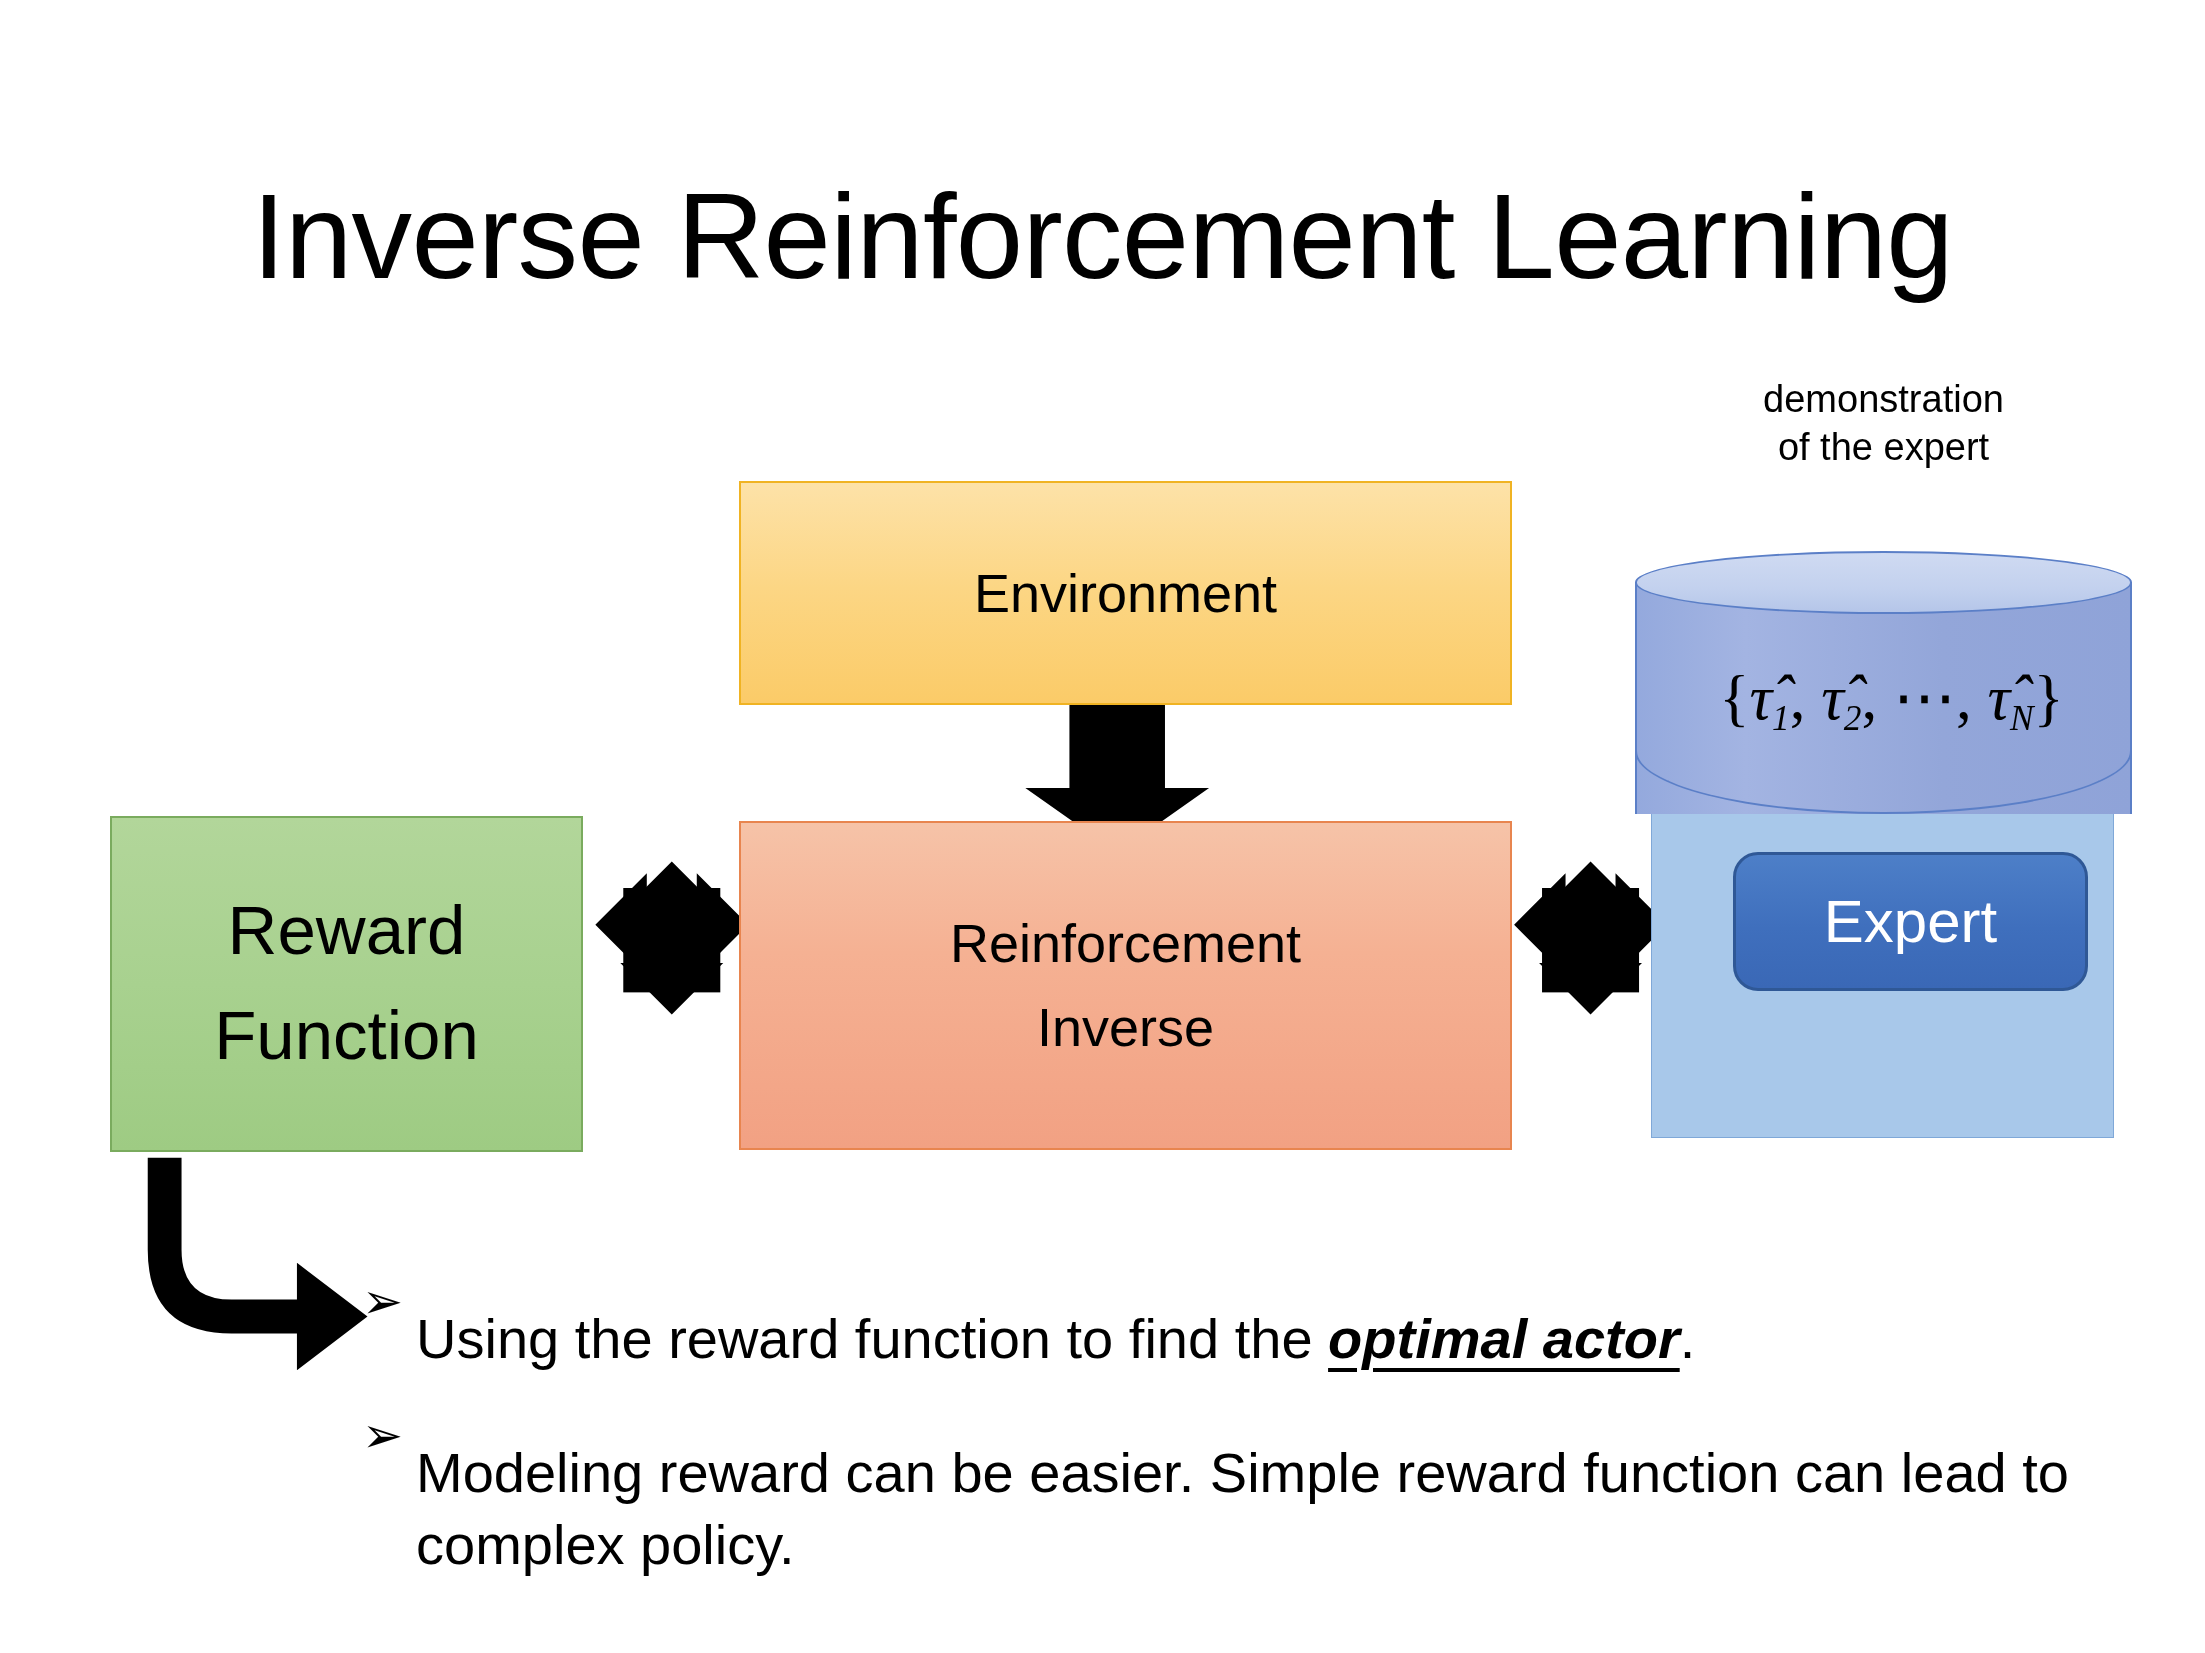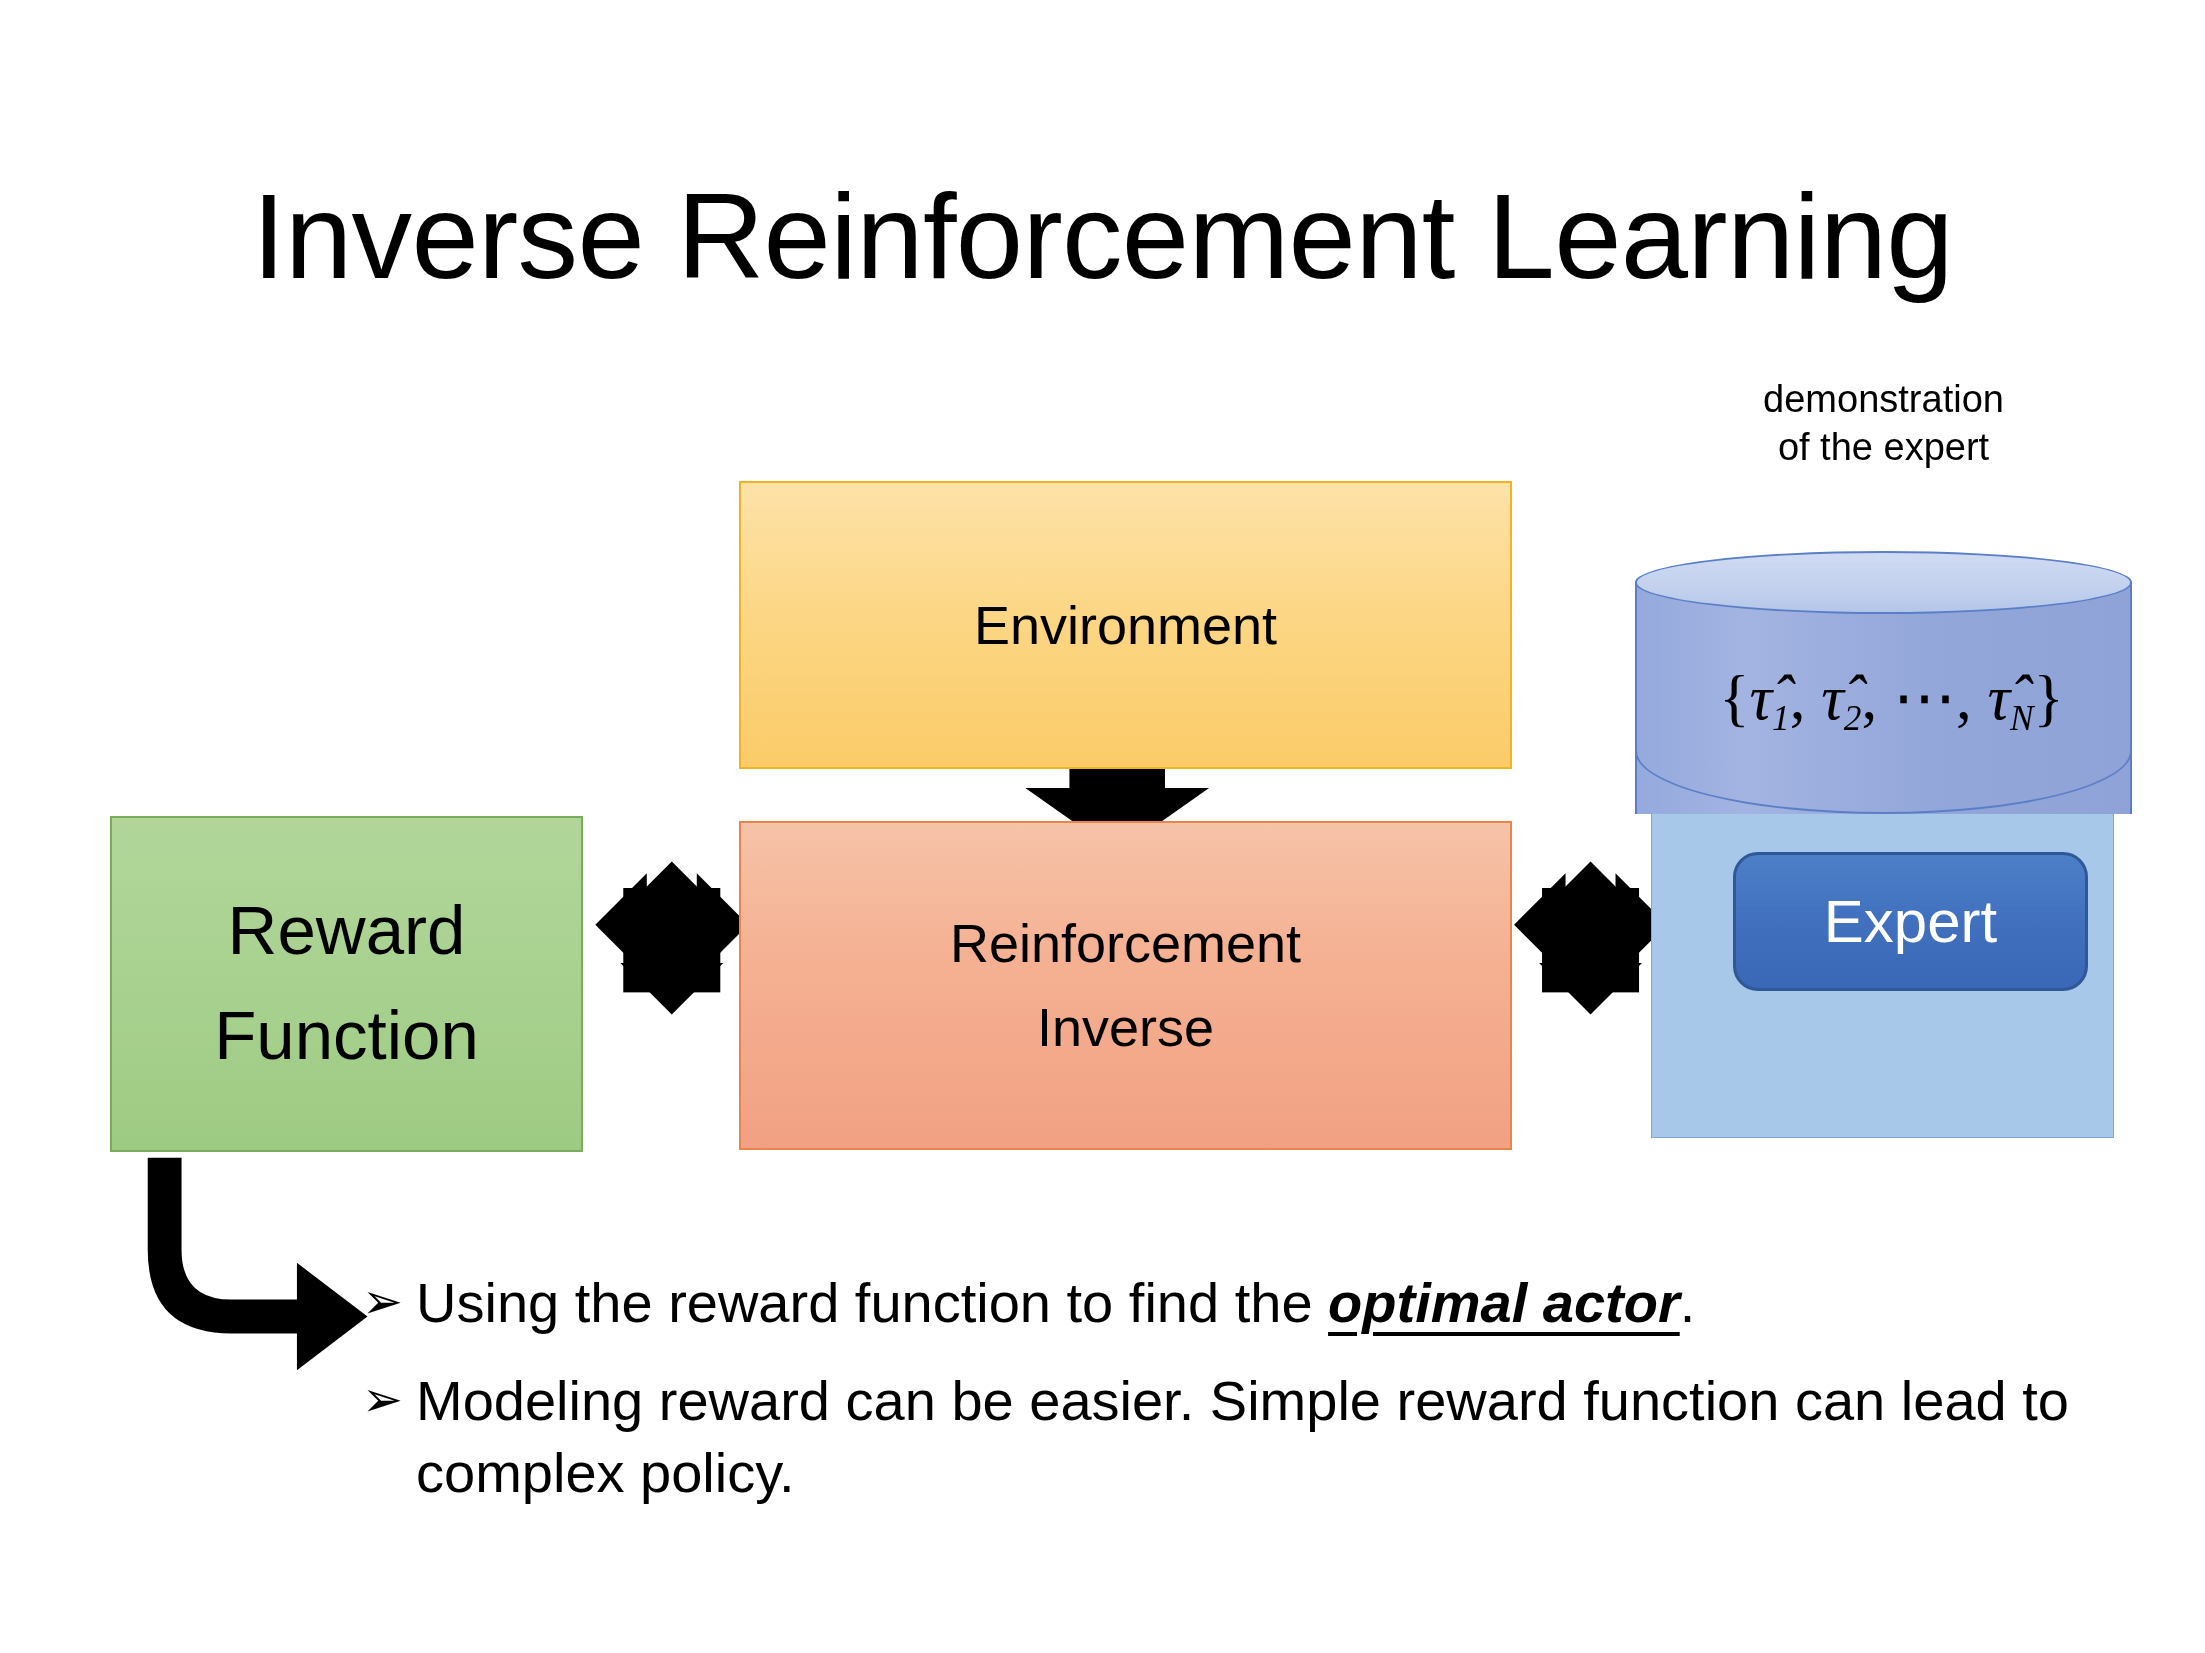--- a/index.html
+++ b/index.html
@@ -44,21 +44,21 @@
     font-size: 53px;
     line-height: 1.30;
     font-weight: 400;
   }
 
   
   #env-box {
     left: 739px;
     top: 481px;
     width: 773px;
-    height: 288px;
+    height: 224px;
     background: linear-gradient(180deg, #fde2a8 0%, #fcd684 48%, #fbcb68 100%);
     border: 2.9px solid #f0b323;
   }
   #env-box .box-label { font-size: 54px; }
 
   
   #rl-box {
     left: 739px;
     top: 821px;
     width: 773px;
@@ -203,21 +203,21 @@
     font-size: 56px;
     line-height: 1.28;
     margin-bottom: 26.5px;
   }
   .bullet-marker {
     flex: 0 0 auto;
     width: 54px;
     font-size: 49px;
     line-height: 1.42;
   }
-  .bullet-text { flex: 1 1 auto; }
+  .bullet-text { flex: 1 1 auto; margin-top: 36px; }
   .emph {
     font-weight: bold;
     font-style: italic;
     text-decoration: underline;
     text-underline-offset: 10.3px;
     text-decoration-thickness: 4.4px;
   }
 </style>
 </head>
 <body>

